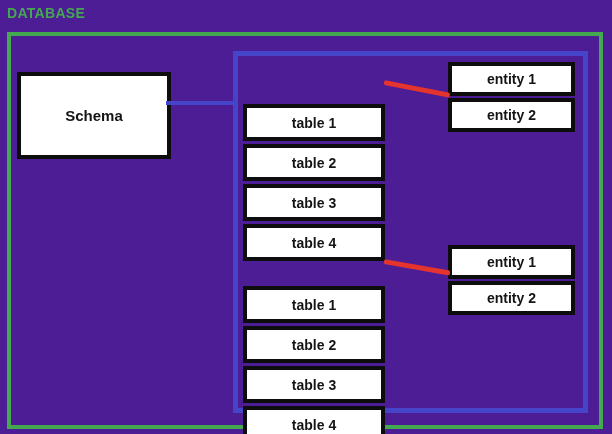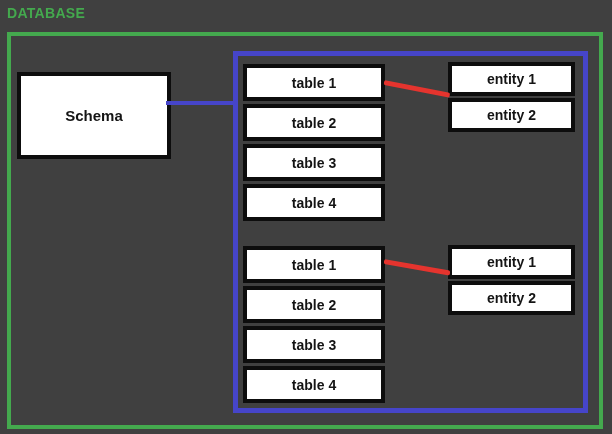--- a/index.html
+++ b/index.html
@@ -1,21 +1,21 @@
 <!DOCTYPE html>
 <html style="--green: #44A94E; --blue: #4645C9; --red: #E5342E; --black: #0D0D0D;"><head>
 <meta charset="utf-8">
 <style>
   * { box-sizing: border-box; margin: 0; padding: 0; }
   html, body { background: #ffffff; }
   .canvas {
     position: relative;
     width: 612px;
     height: 434px;
-    background: #404040;
+    background: #4c1d95;
     font-family: "Liberation Sans", sans-serif;
     overflow: hidden;
   }
   .title {
     position: absolute;
     left: 7px;
     top: 5px;
     font-size: 14px;
     font-weight: bold;
     letter-spacing: 0.3px;
@@ -48,21 +48,21 @@
     border: 4px solid var(--black, #0D0D0D);
     background: #ffffff;
     display: flex;
     align-items: center;
     justify-content: center;
     font-size: 15px;
     font-weight: bold;
     color: #141414;
   }
   .stack { position: absolute; }
-  .tables { left: 243px; width: 142px; }
+  .tables { left: 243px; width: 142px; margin-top: 40px; }
   .g1 { top: 64px; }
   .g2 { top: 246px; }
   .entities { left: 448px; width: 127px; }
   .e1 { top: 62px; }
   .e2 { top: 245px; }
   .cell {
     border: 4px solid var(--black, #0D0D0D);
     background: #ffffff;
     display: flex;
     align-items: center;

